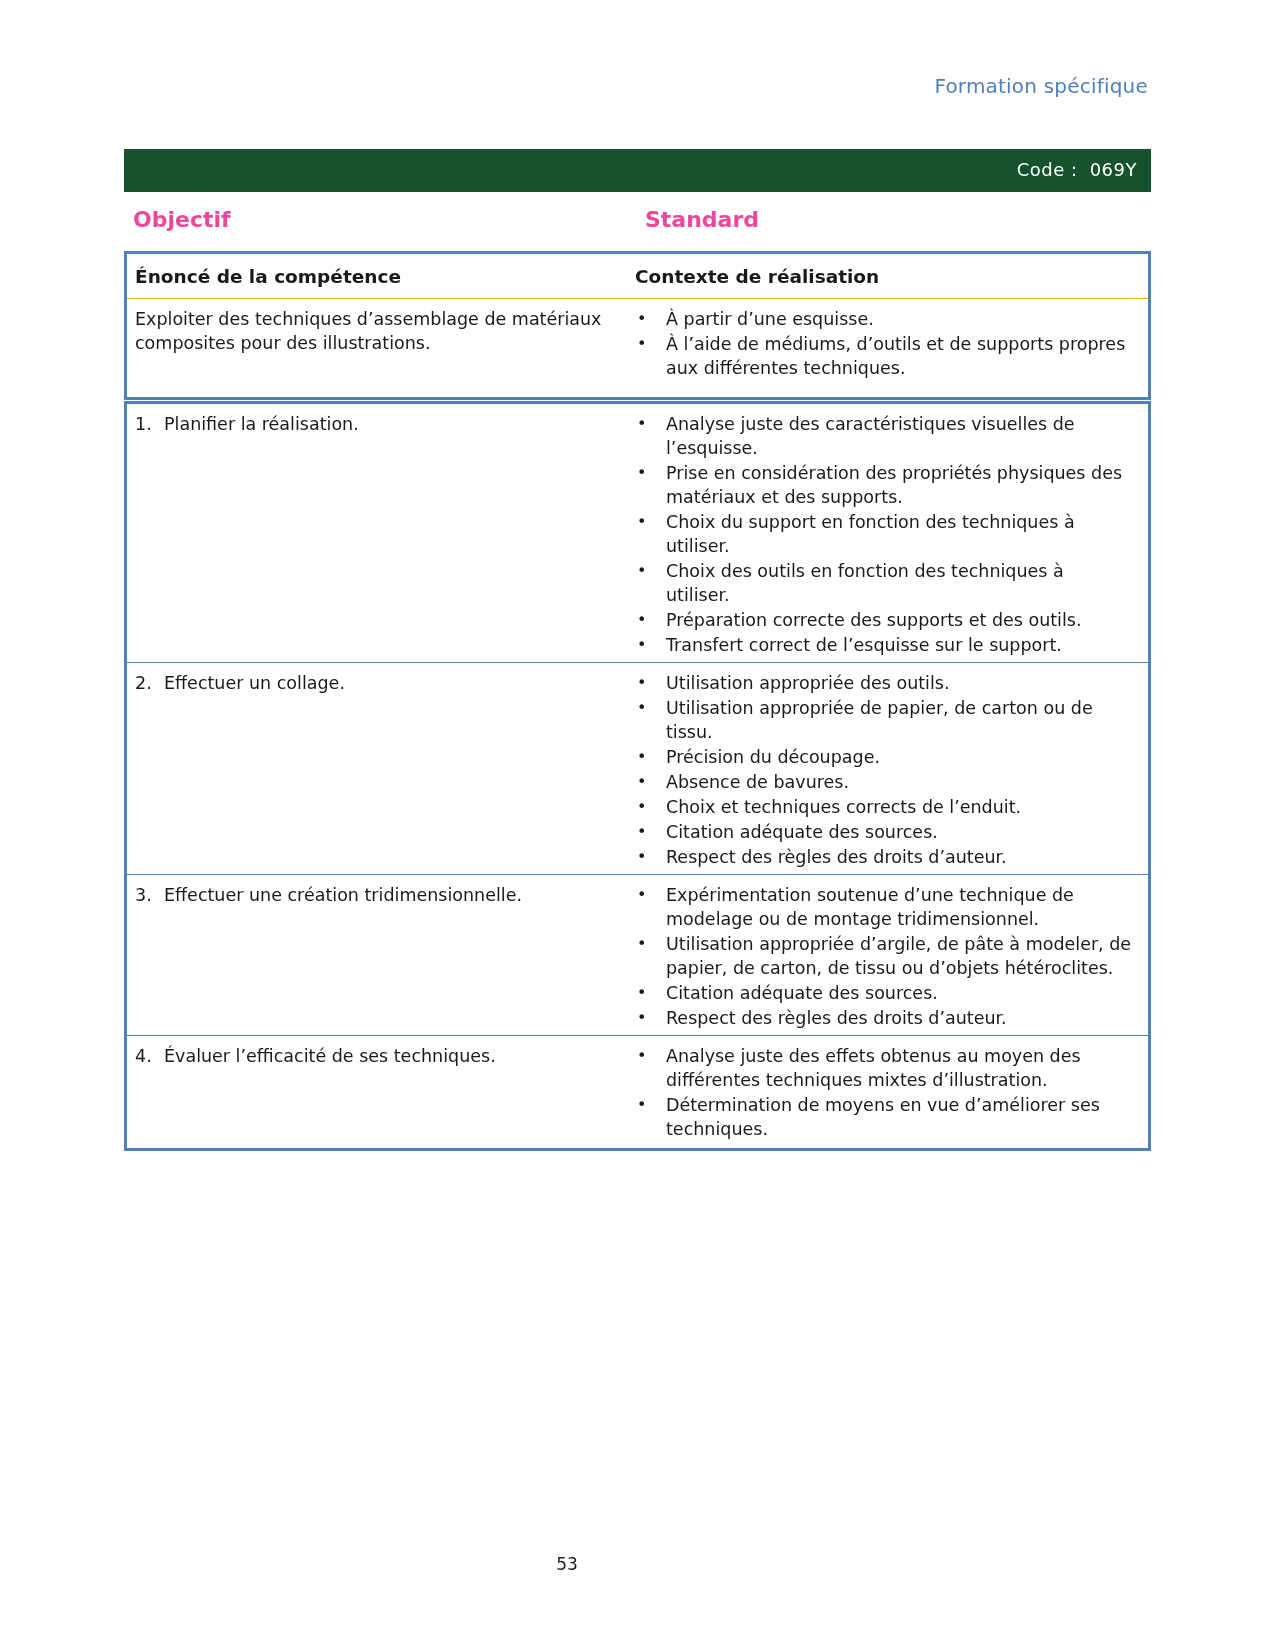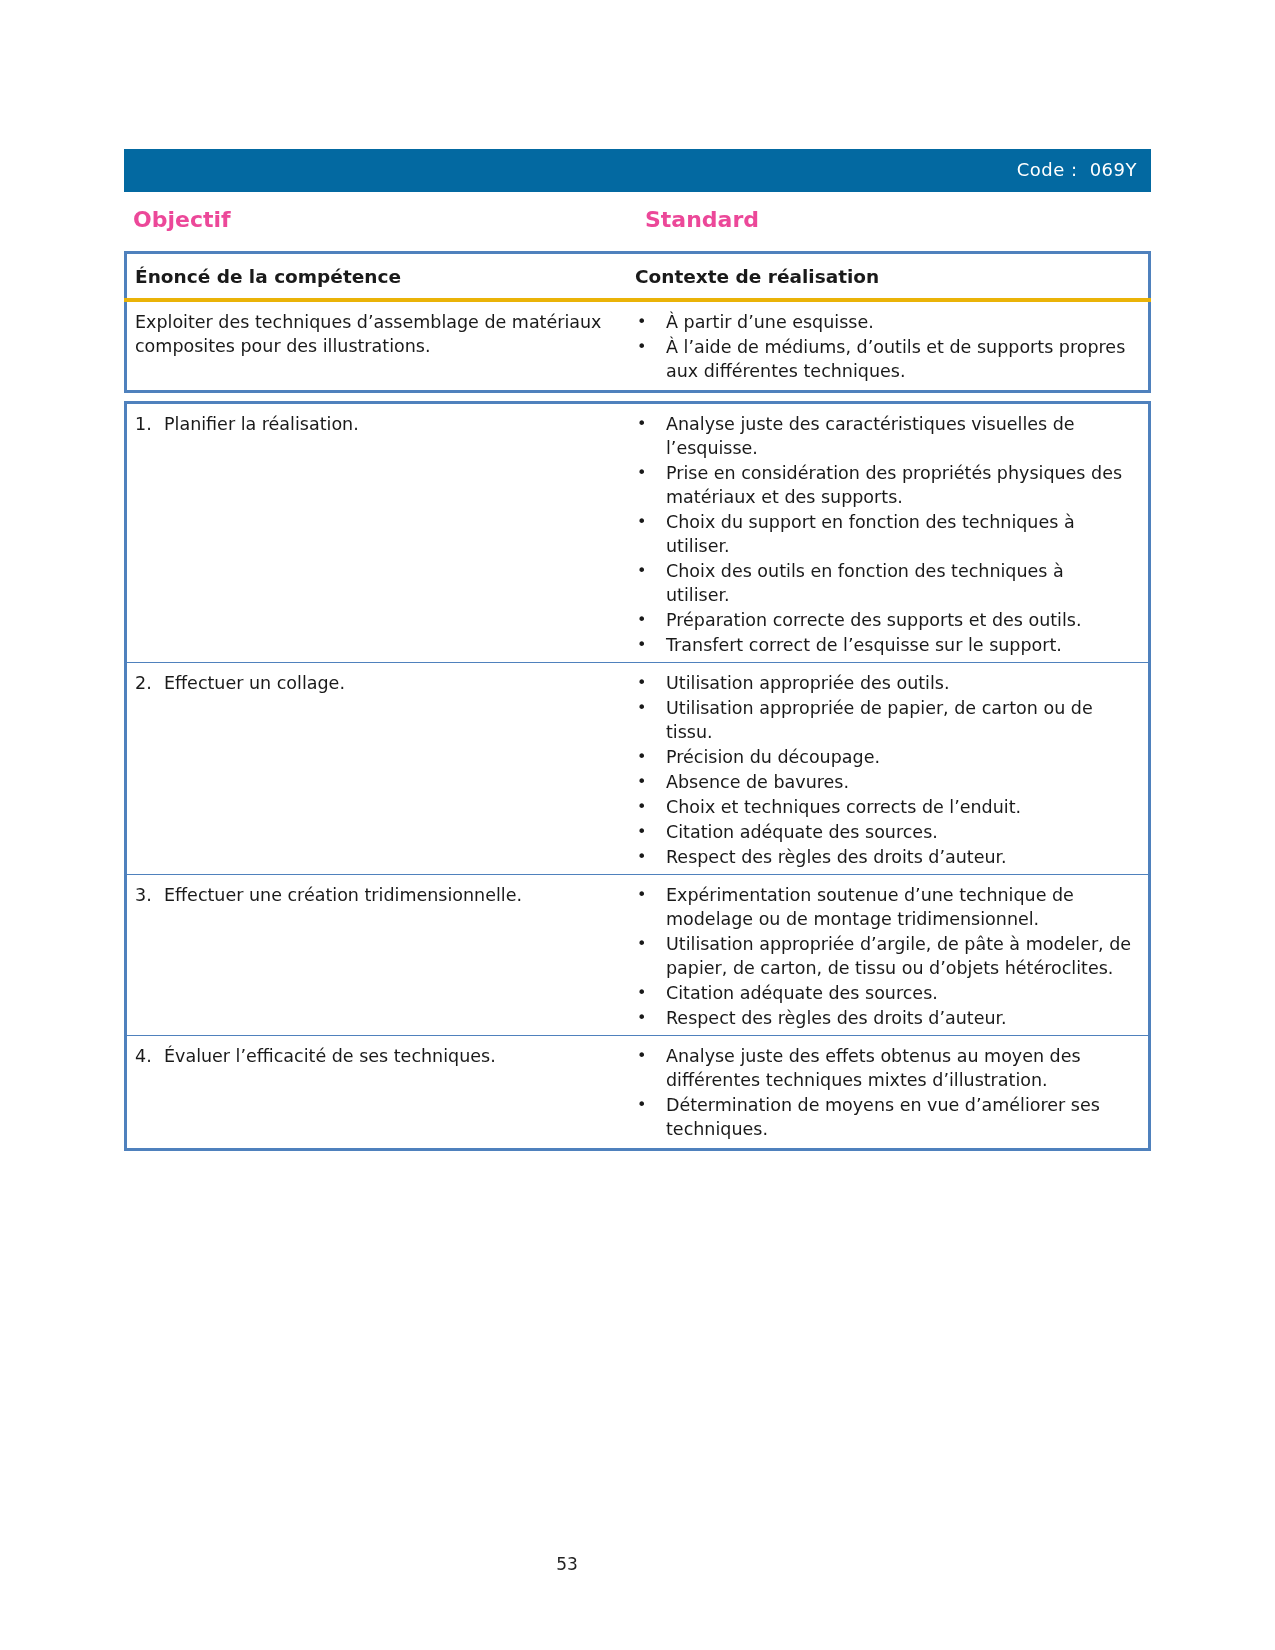--- a/index.html
+++ b/index.html
@@ -1,43 +1,44 @@
 <!DOCTYPE html>
 <html><head>
   <meta charset="utf-8">
   <style>
     html, body { margin: 0; padding: 0; background: #ffffff; }
     body { width: 1275px; height: 1650px; position: relative; font-family: "DejaVu Sans", sans-serif; color: #1a1a1a; }
     .header-right { position: absolute; right: 127px; top: 74px; text-align: right; color: #4f81bd; font-size: 20px; line-height: 25px; letter-spacing: 0.2px; font-family: "DejaVu Sans", sans-serif; }
-    .code-bar { position: absolute; left: 124px; top: 149px; width: 1027px; height: 43px; background: #0369a1; }
+    .code-bar { position: absolute; left: 124px; top: 149px; width: 1027px; height: 43px; background: #14532d; }
     .code-text { position: absolute; right: 14px; top: 10px; color: #ffffff; font-size: 18px; letter-spacing: 0.5px; }
     .code-text span.val { margin-left: 12px; }
     .col-titles { position: absolute; top: 207px; left: 133px; width: 1010px; height: 30px; }
     .col-title { position: absolute; top: 0; color: #ec4899; font-weight: bold; font-size: 22px; font-family: "DejaVu Sans", sans-serif; }
     .col-title.left { left: 0; }
     .col-title.right { left: 512px; }
     table.block { position: absolute; left: 124px; width: 1027px; border-collapse: collapse; border: 3px solid #4f81bd; font-size: 17.5px; }
     table.block td { vertical-align: top; padding: 0; }
-    table.block tr.head td { height: 44px; border-bottom: 4px solid #eab308; font-weight: bold; font-size: 18.5px; }
+    table.block tr.head td { height: 44px; border-bottom: 1px solid #eab308; font-weight: bold; font-size: 18.5px; }
     table.block tr.row td { border-bottom: 1px solid #4f81bd; }
     table.block tr.row:last-child td { border-bottom: none; }
     .lcell { width: 500px; padding-left: 8px !important; }
     .rcell { padding-left: 0 !important; }
     .htext { display: block; padding-top: 12px; }
     .ltext { display: block; padding: 8px 0 6px 0; line-height: 24px; }
     ul.crit { list-style: none; margin: 0; padding: 8px 16px 4px 0; }
     ul.crit li { position: relative; padding-left: 31px; line-height: 24px; margin-bottom: 1px; }
     ul.crit li::before { content: "\2022"; position: absolute; left: 2px; top: 0; color: #1a1a1a; font-size: 16px; }
     .num { display: inline-block; width: 29px; }
     .page-num { position: absolute; top: 1554px; left: 0; width: 1134px; text-align: center; font-size: 17px; color: #222; }
   </style>
 </head>
 <body>
 
 <div class="header-right">
+  <div>Formation spécifique</div>
 </div>
 
 <div class="code-bar">
   <div class="code-text">
     <span>Code :</span><span class="val">069Y</span>
   </div>
 </div>
 
 <div class="col-titles">
   <div class="col-title left">Objectif</div>
@@ -52,21 +53,21 @@
         </td>
     <td class="rcell">
           <span class="htext">Contexte de réalisation</span>
         </td>
   </tr>
   <tr class="row">
     <td class="lcell">
       <span class="ltext" style="padding-right:6px;">Exploiter des techniques d’assemblage de matériaux composites pour des illustrations.</span>
     </td>
     <td class="rcell">
-      <ul class="crit" style="padding-bottom:6px;">
+      <ul class="crit" style="padding-bottom:16px;">
         <li>À partir d’une esquisse.</li>
         <li>À l’aide de médiums, d’outils et de supports propres aux différentes techniques.</li>
       </ul>
     </td>
   </tr>
 </tbody>
   </table>
 
 <table class="block" style="top:401px;">
   <tbody>

